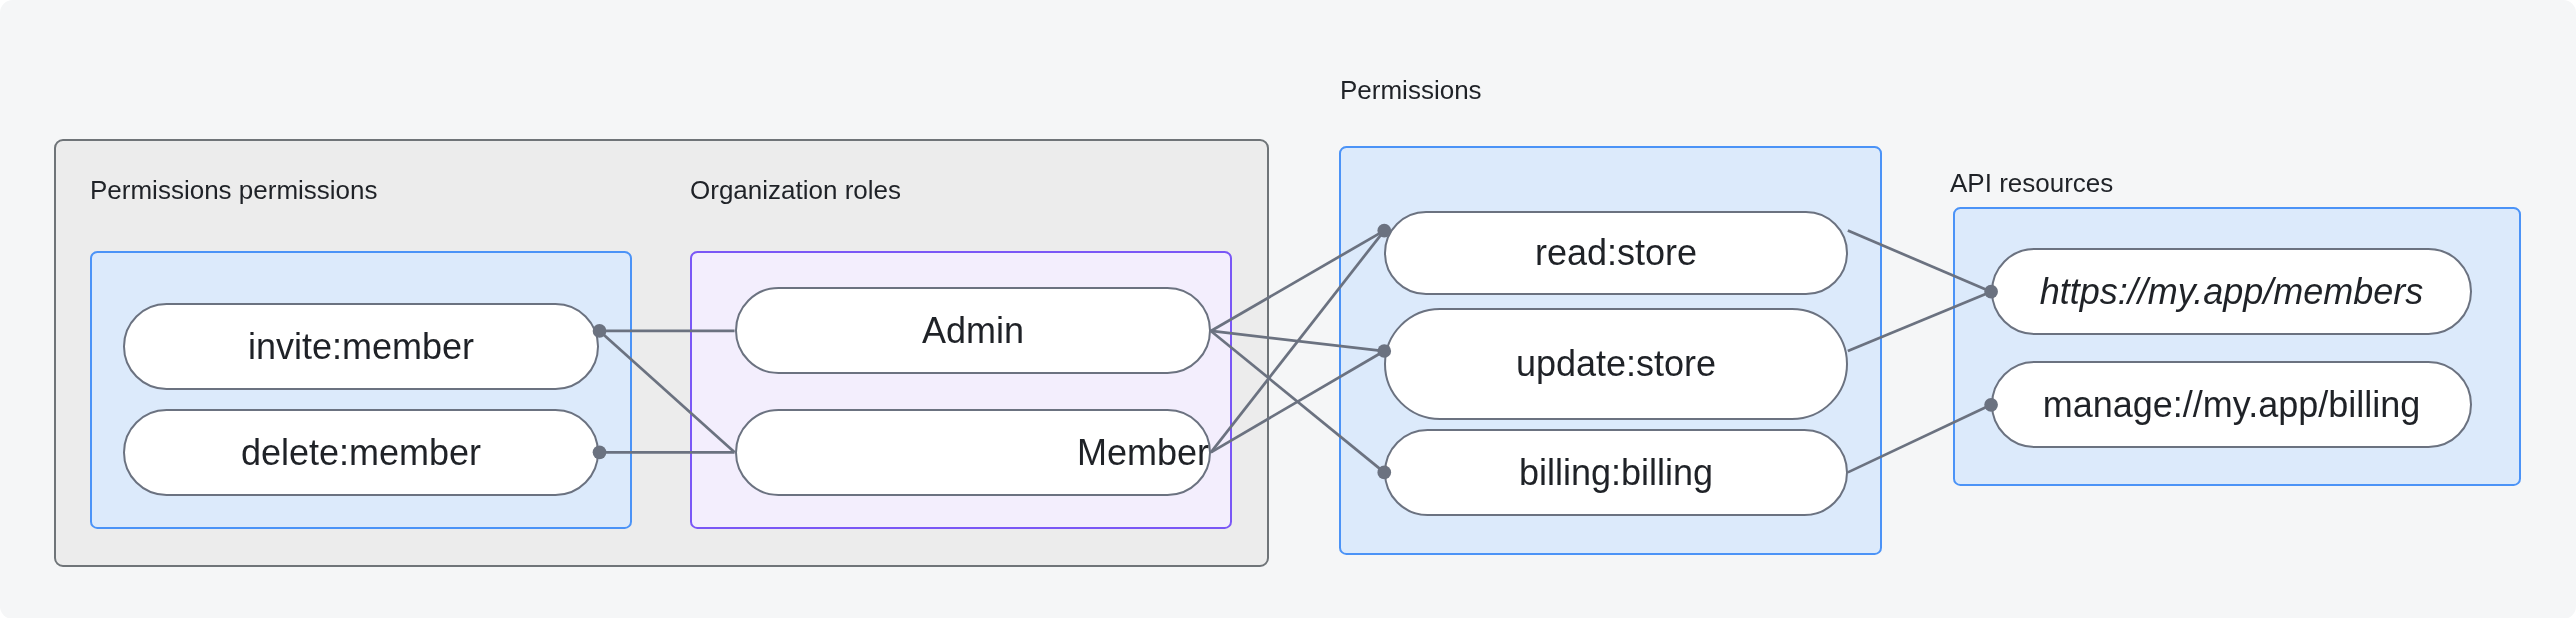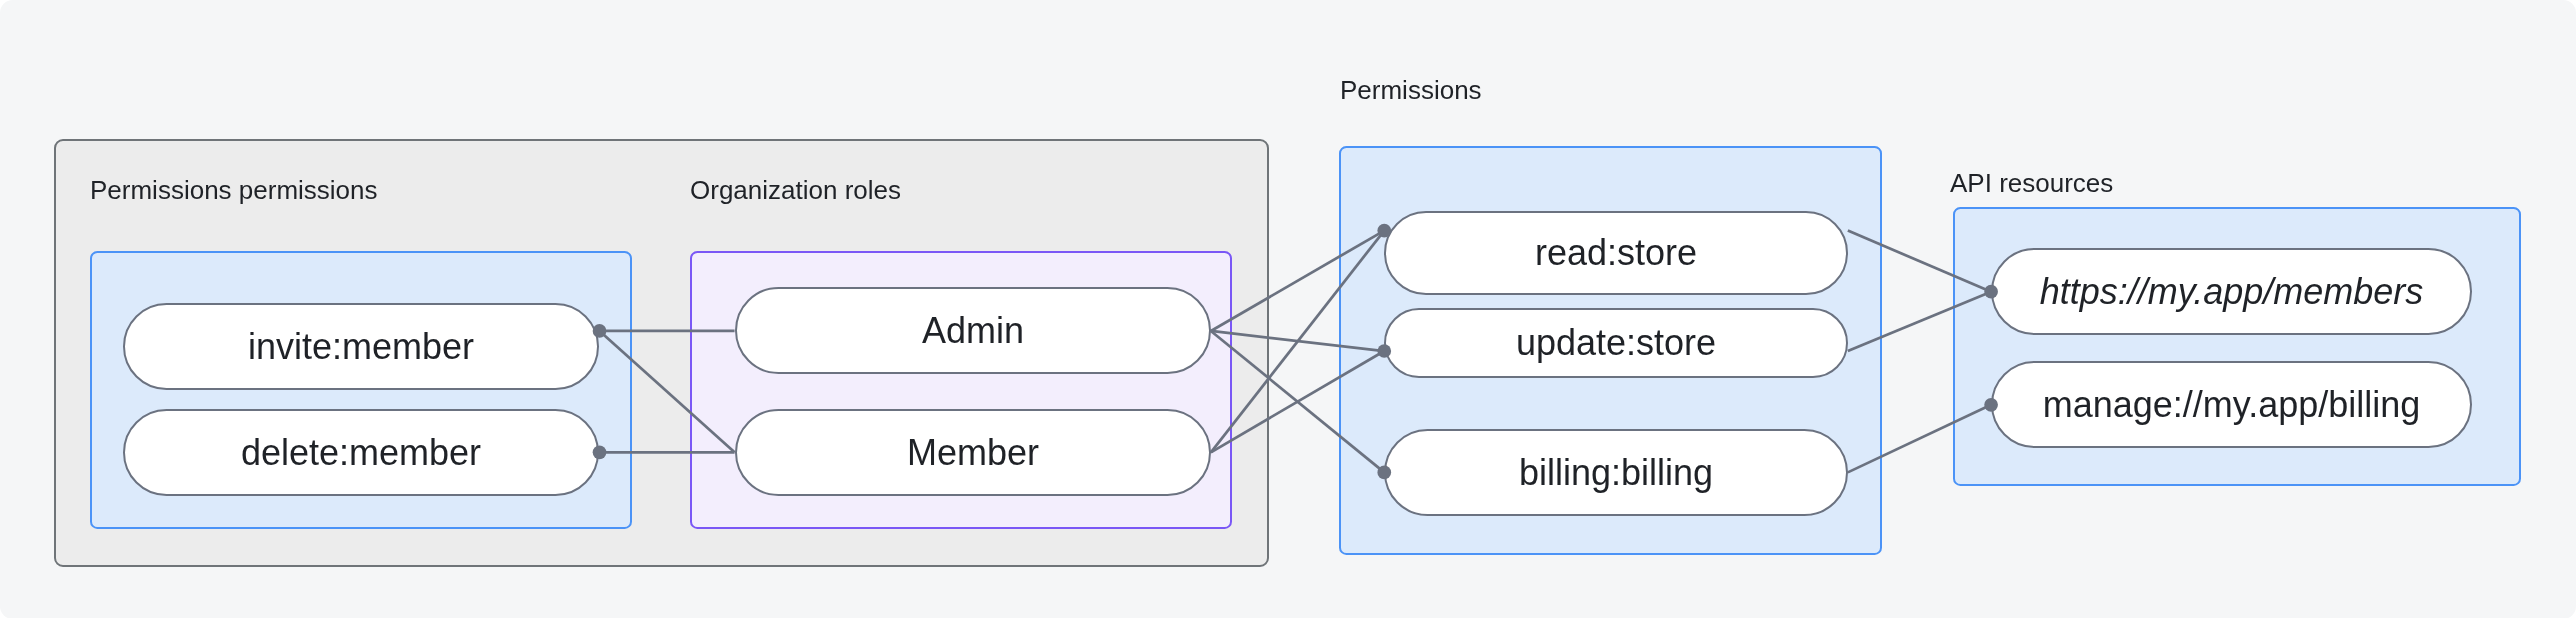--- a/index.html
+++ b/index.html
@@ -77,33 +77,33 @@
         <span>delete:member</span>
       </div>
     </div>
 
     <div>
       <div class="abs group-label" style="left:690px; top:176px;">Organization roles</div>
       <div class="abs tint-box purple-box" style="left:690px; top:251px; width:542px; height:278px;"></div>
       <div class="abs pill" style="left:735px; top:287px; width:476px; height:87px;">
         <span>Admin</span>
       </div>
-      <div class="abs pill" style="left:735px; top:409px; width:476px; height:87px;">
+      <div class="abs pill" style="left:735px; top:409px; width:476px; height:87px;justify-content:flex-end;">
         <span>Member</span>
       </div>
     </div>
   </div>
 
   <div>
     <div class="abs group-label" style="left:1340px; top:76px;">Permissions</div>
     <div class="abs tint-box blue-box" style="left:1339px; top:146px; width:543px; height:409px;"></div>
     <div class="abs pill" style="left:1384px; top:187px; width:464px; height:84px;margin-top:24px;">
       <span>read:store</span>
     </div>
-    <div class="abs pill" style="left:1384px; top:308px; width:464px; height:70px;text-align:center;">
+    <div class="abs pill" style="left:1384px; top:308px; width:464px; height:112px;text-align:center;">
       <span>update:store</span>
     </div>
     <div class="abs pill" style="left:1384px; top:429px; width:464px; height:87px;">
       <span>billing:billing</span>
     </div>
   </div>
 
   <div>
     <div class="abs group-label" style="left:1950px; top:137px;margin-top:32px;">API resources</div>
     <div class="abs tint-box blue-box" style="left:1953px; top:207px; width:568px; height:279px;"></div>

